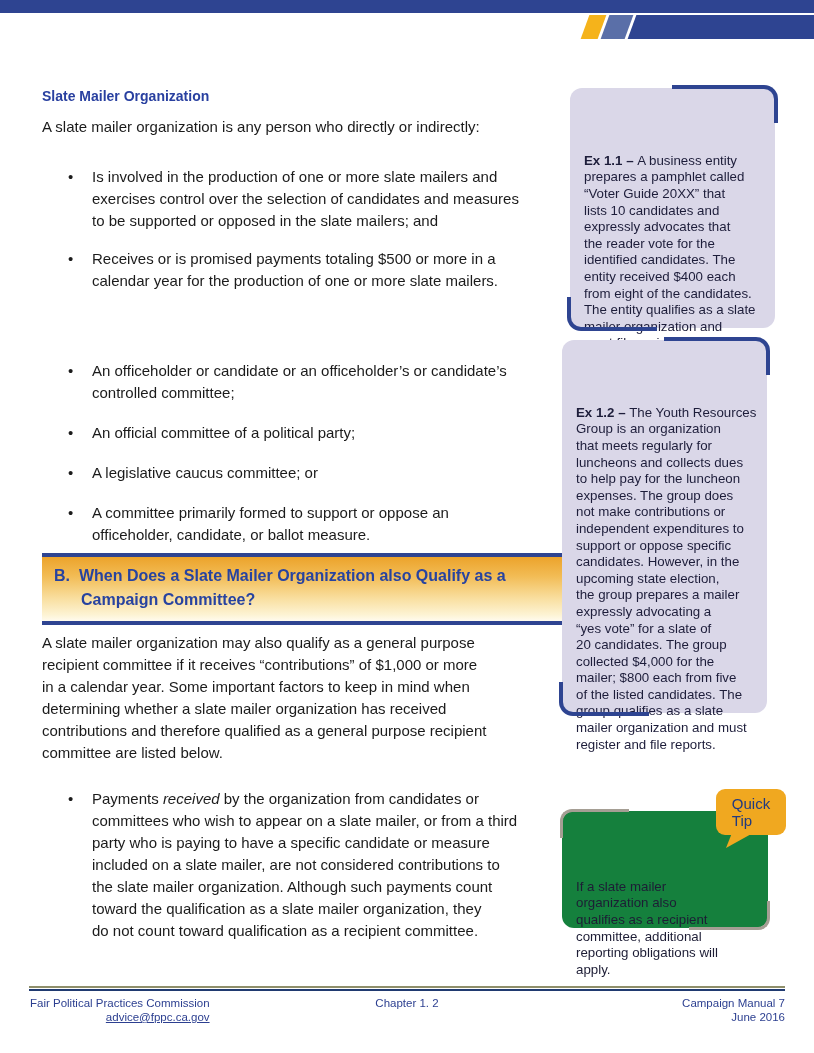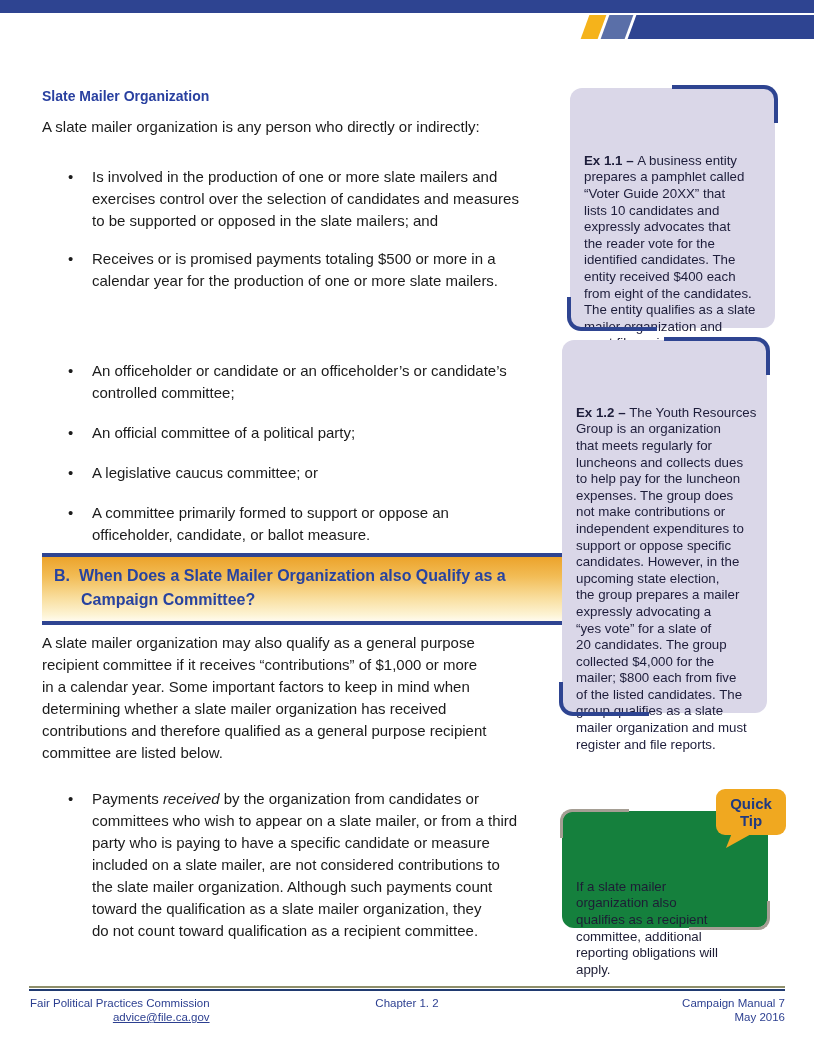--- a/index.html
+++ b/index.html
@@ -59,21 +59,21 @@
     position:absolute;top:-2px;left:-2px;width:32%;height:26px;
     border-top:3px solid #a59e94;border-left:3px solid #a59e94;border-top-left-radius:12px;
   }
   .tip-box .corner-br{
     position:absolute;bottom:-2px;right:-2px;width:38%;height:26px;
     border-bottom:3px solid #a59e94;border-right:3px solid #a59e94;border-bottom-right-radius:12px;
   }
   .tip-bubble{
     position:absolute;left:716px;top:789px;width:70px;height:46px;
     background:#f0a820;border-radius:9px;display:flex;align-items:center;justify-content:center;
-    font-size:15px;line-height:17px;font-weight:bold;color:#203a80;text-align:center;
+    font-size:15px;line-height:17px;font-weight:normal;color:#203a80;text-align:left;
     white-space:pre-line;z-index:3;
   }
   .tip-tail{
     position:absolute;left:726px;top:833px;width:27px;height:15px;background:#f0a820;
     clip-path:polygon(0 100%,22% 0,100% 0);z-index:3;
   }
   
   .footer-rule{
     position:absolute;left:29px;top:986px;width:756px;height:0;
     border-top:2px solid #8f8f6b;box-shadow:0 3px 0 #203a70;
@@ -208,22 +208,22 @@
 apply.</span>
   </div>
   <div class="tip-bubble">Quick
 Tip</div>
   <div class="tip-tail"></div>
 
   <div class="footer-rule"></div>
   <div class="footer">
     <div class="f-left">
       <div>Fair Political Practices Commission</div>
-      <a>advice@file.ca.gov</a>
+      <a>advice@fppc.ca.gov</a>
     </div>
     <div class="f-center">Chapter 1. 2</div>
     <div class="f-right">
       <div>Campaign Manual 7</div>
-      <div>May 2016</div>
+      <div>June 2016</div>
     </div>
   </div>
 
 </div>
 
 </body></html>

